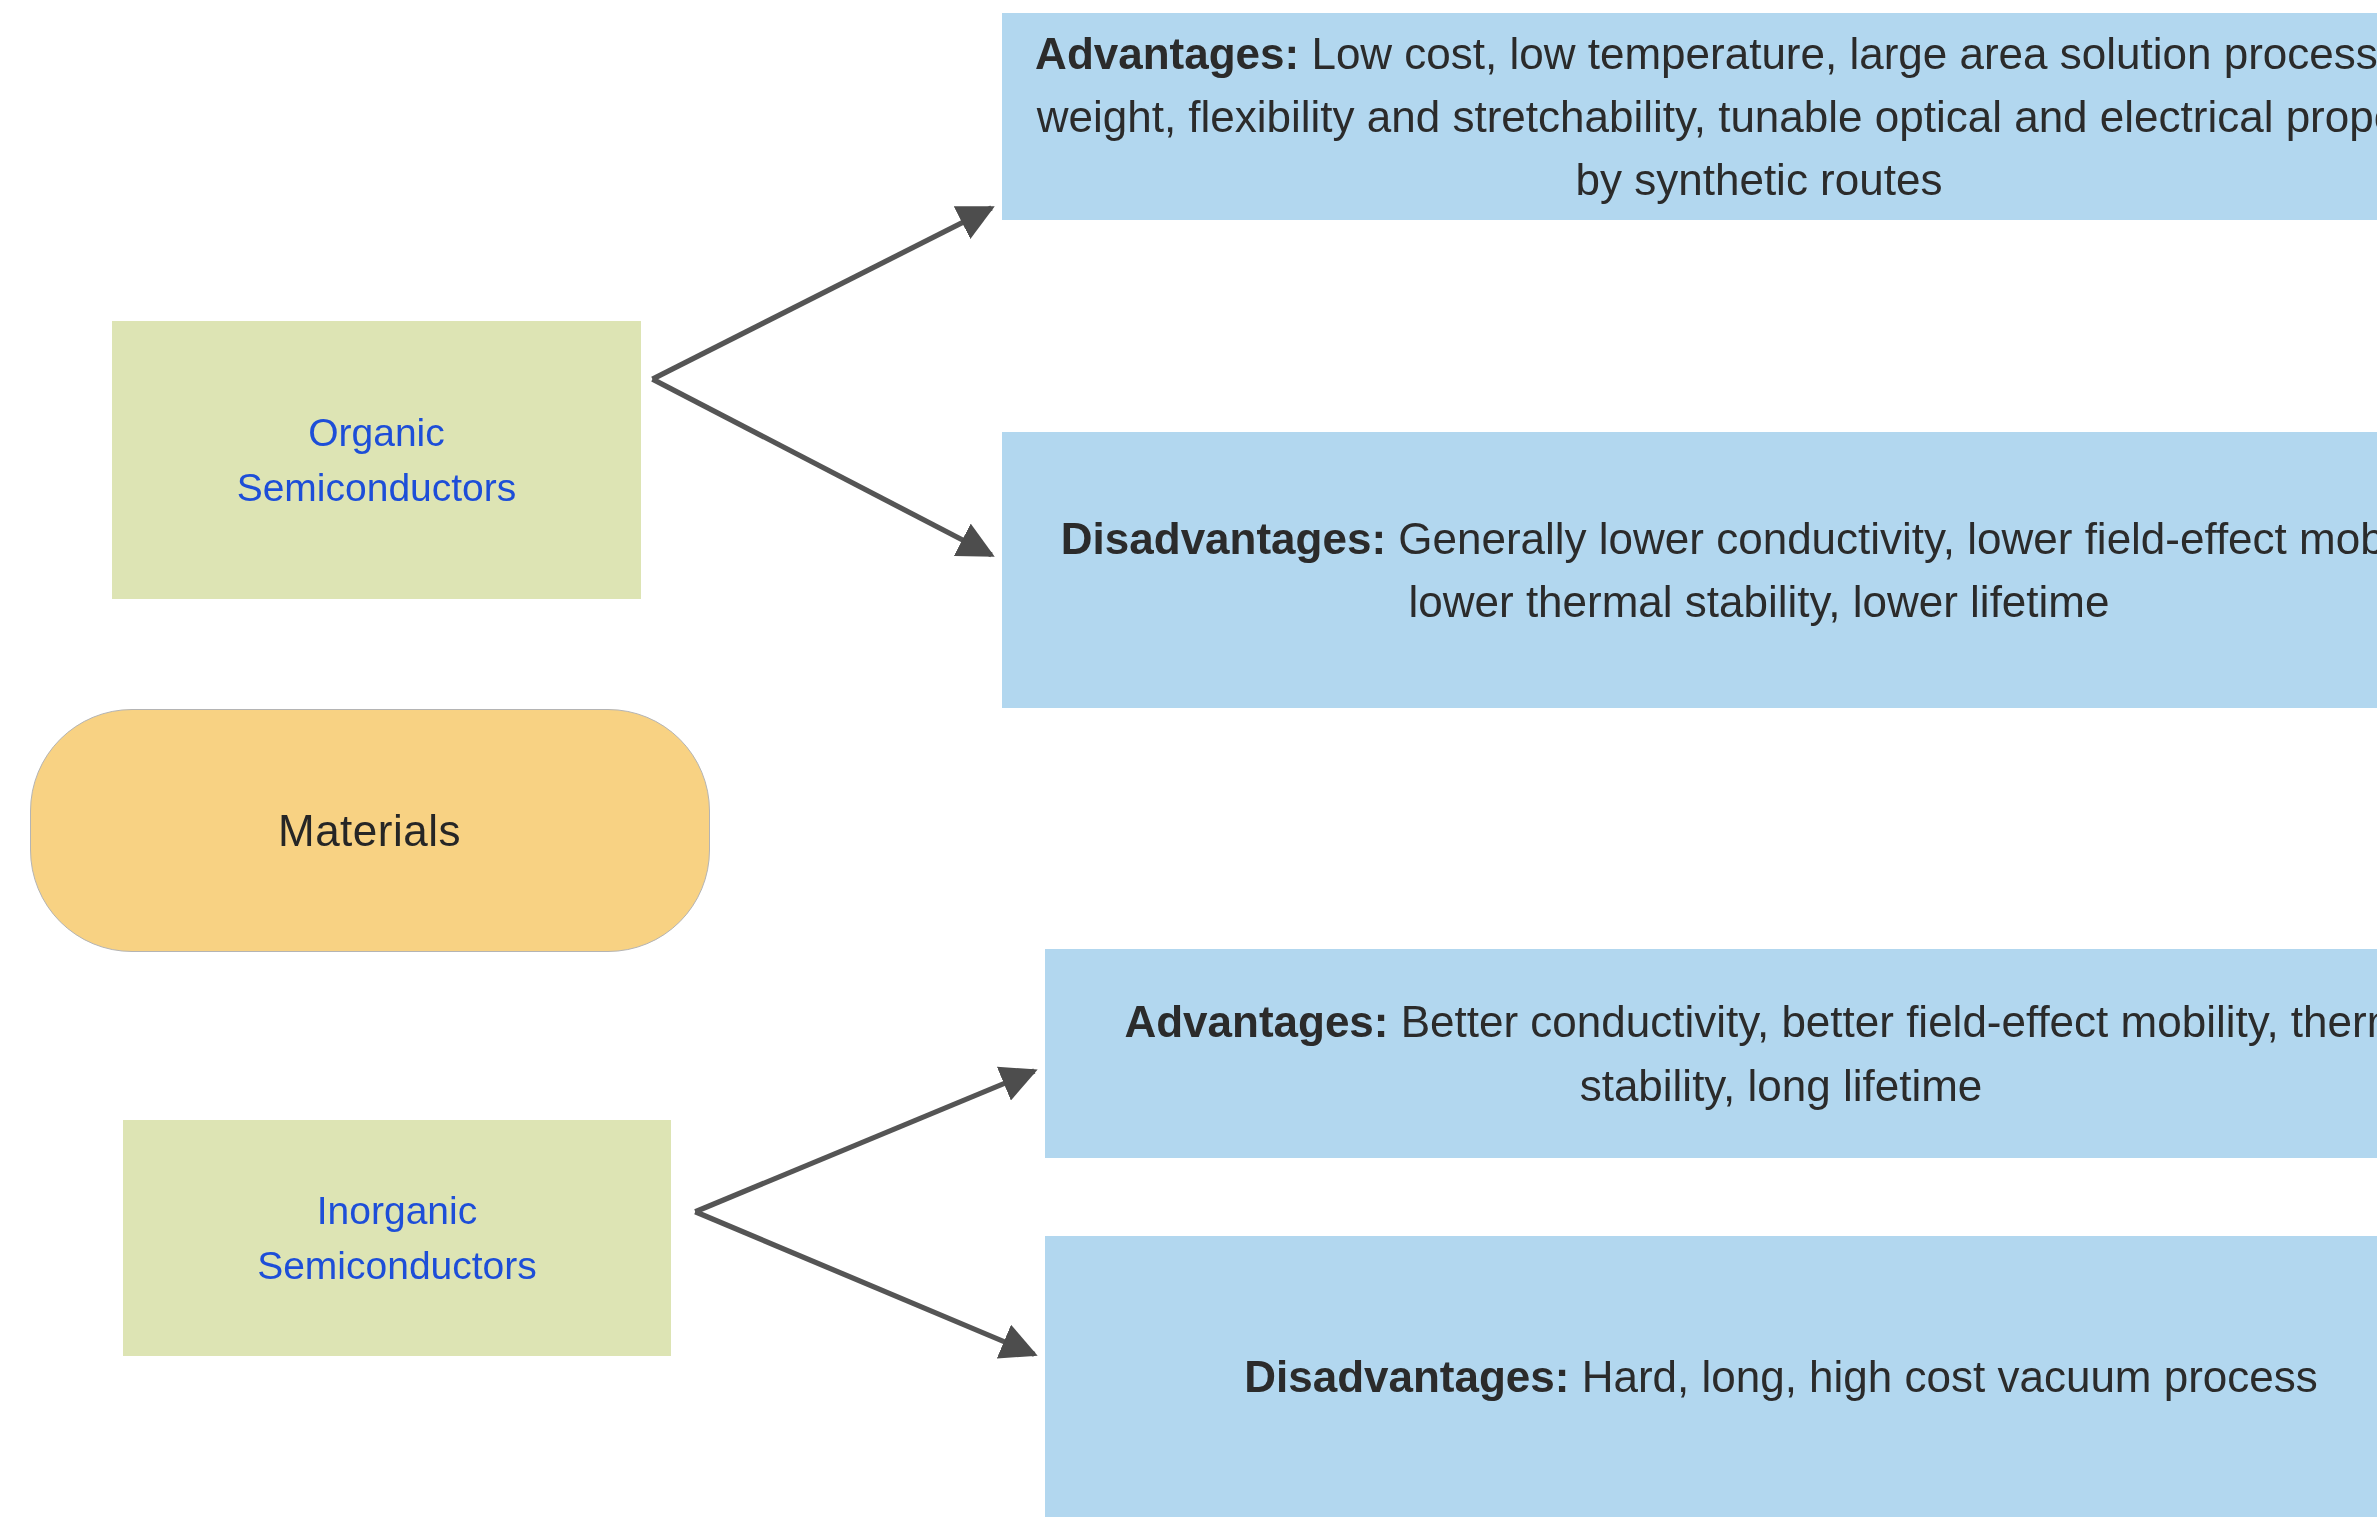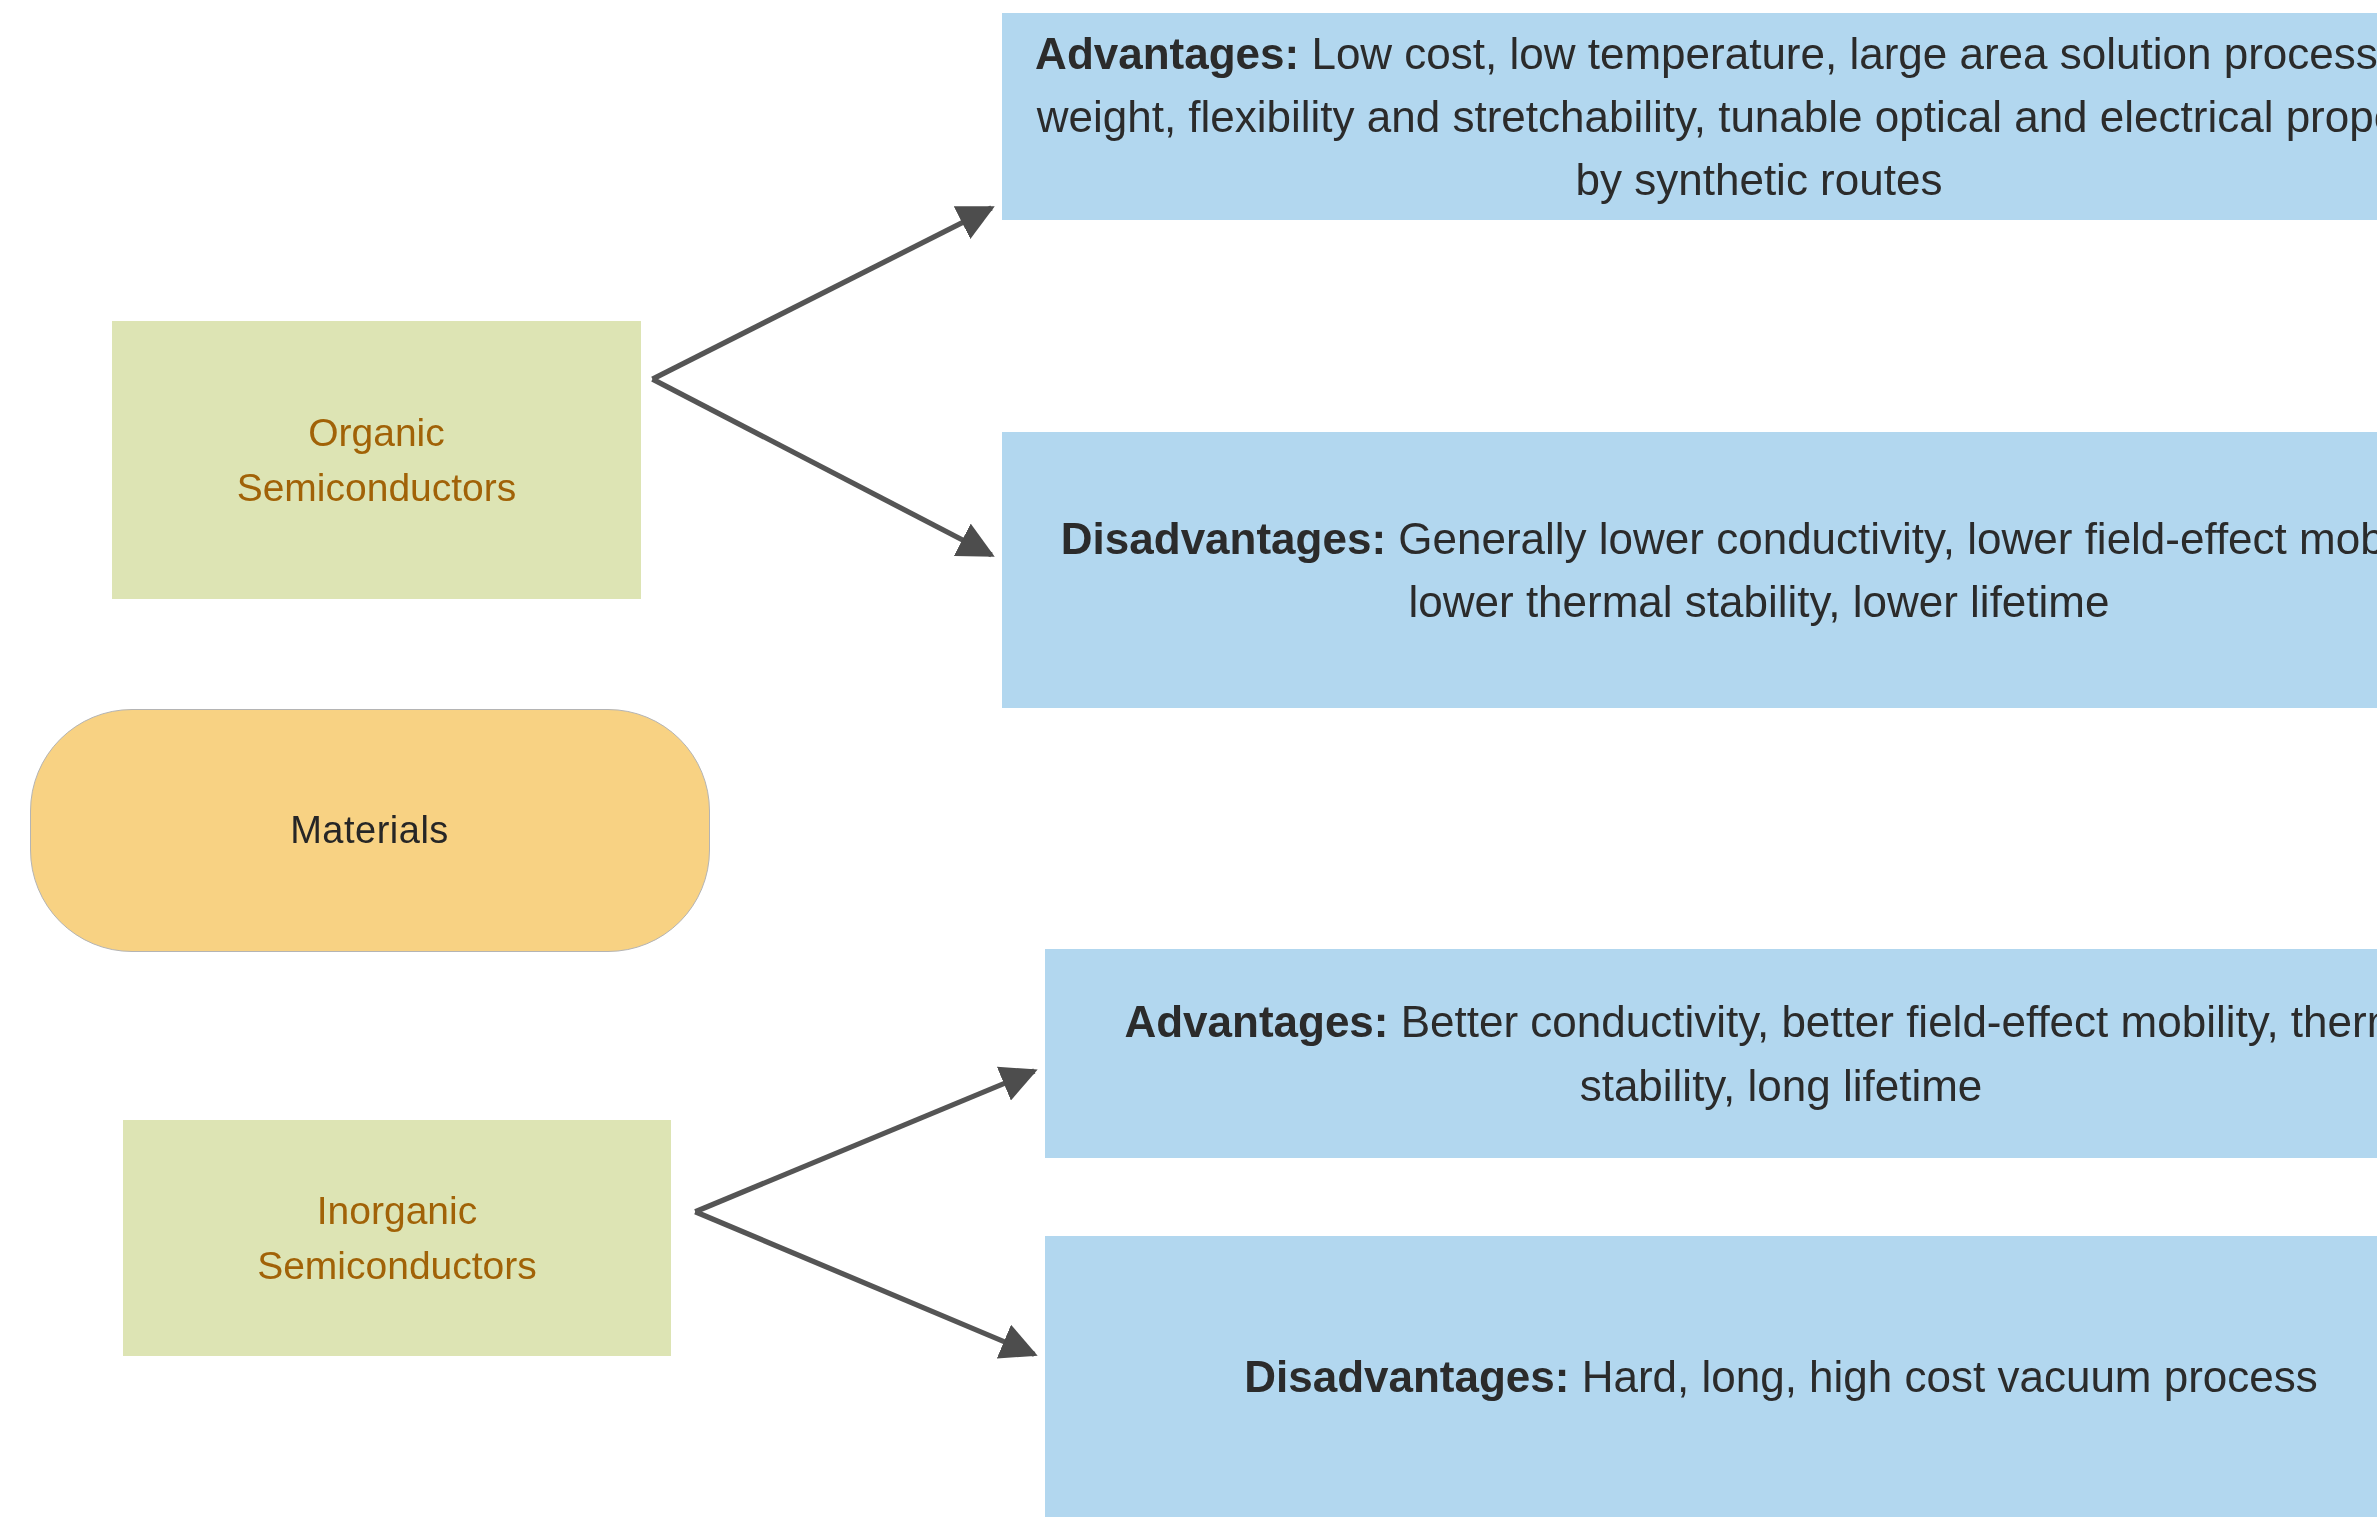--- a/index.html
+++ b/index.html
@@ -20,30 +20,30 @@
     justify-content:center;
     text-align:center;
   }
 
   
   .pill{
     background:#f8d283;
     border:1.4px solid #b4b4b4;
     border-radius:102px;
     color:#262626;
-    font-size:38px;
+    font-size:44px;
     font-weight:400;
     letter-spacing:0.5px;
     box-shadow:0 0 0 0 rgba(0,0,0,0);
   }
 
   
   .cat{
     background:#dde4b4;
-    color:#a16207;
+    color:#1d4ed8;
     font-size:39px;
     line-height:1.42;
     font-weight:400;
     padding:0 9.5px;
   }
 
   
   .desc{
     background:#b2d7ef;
     color:#2b2b2b;

